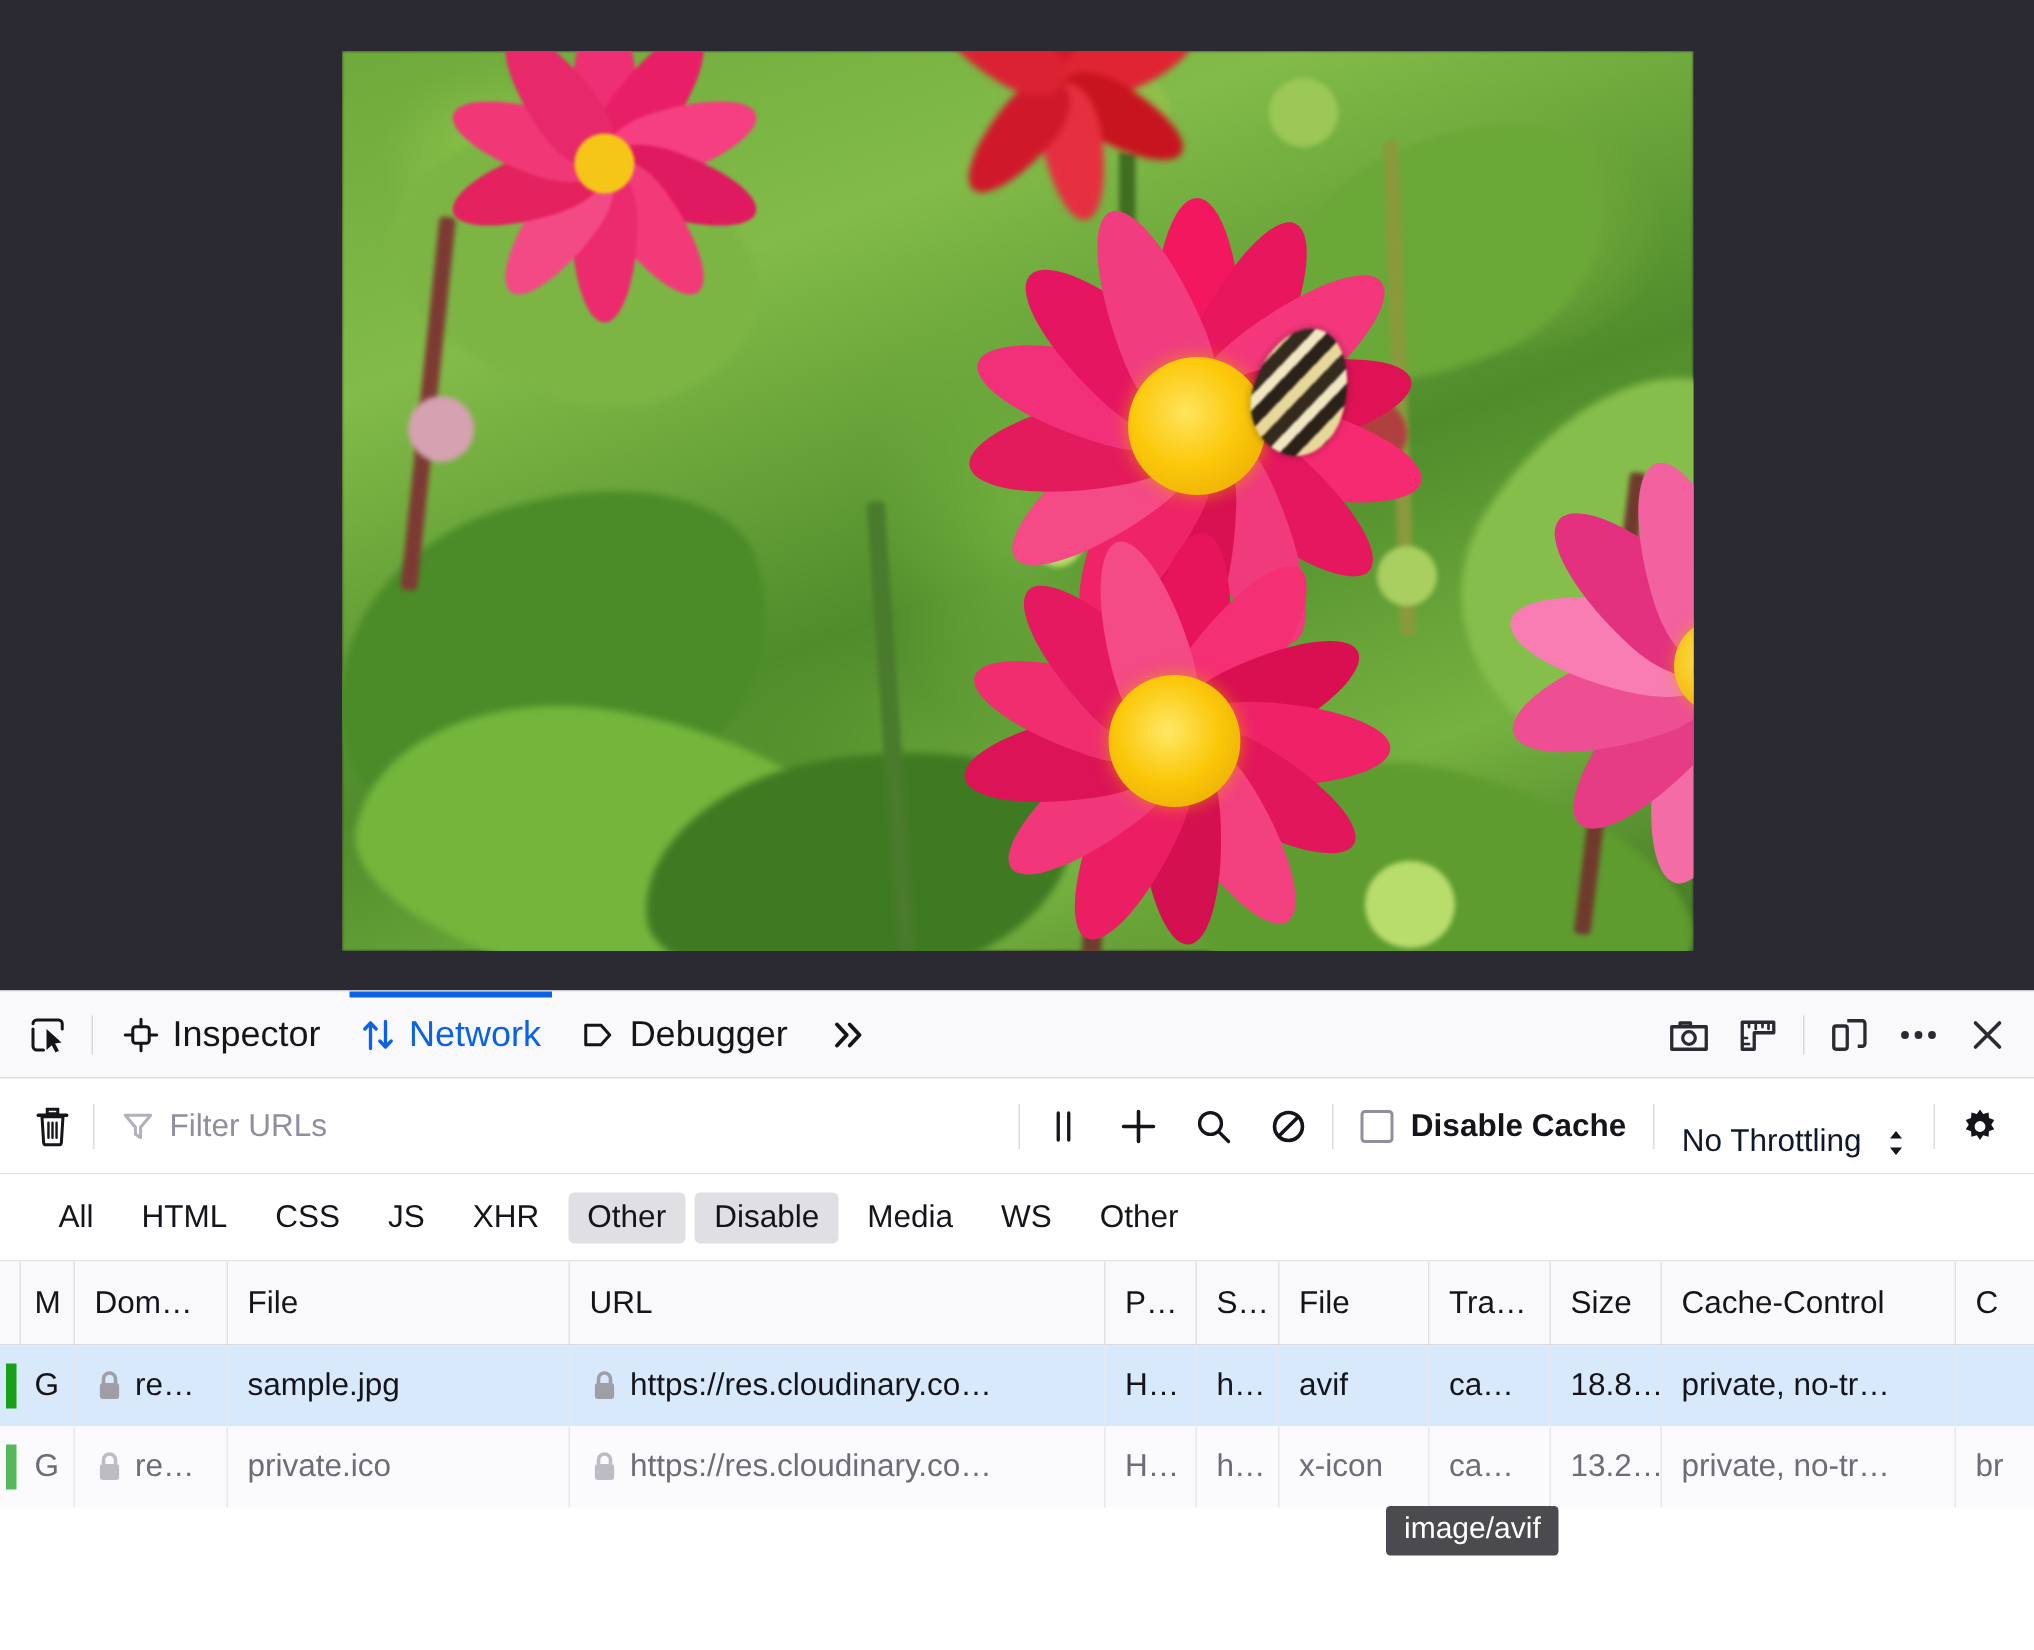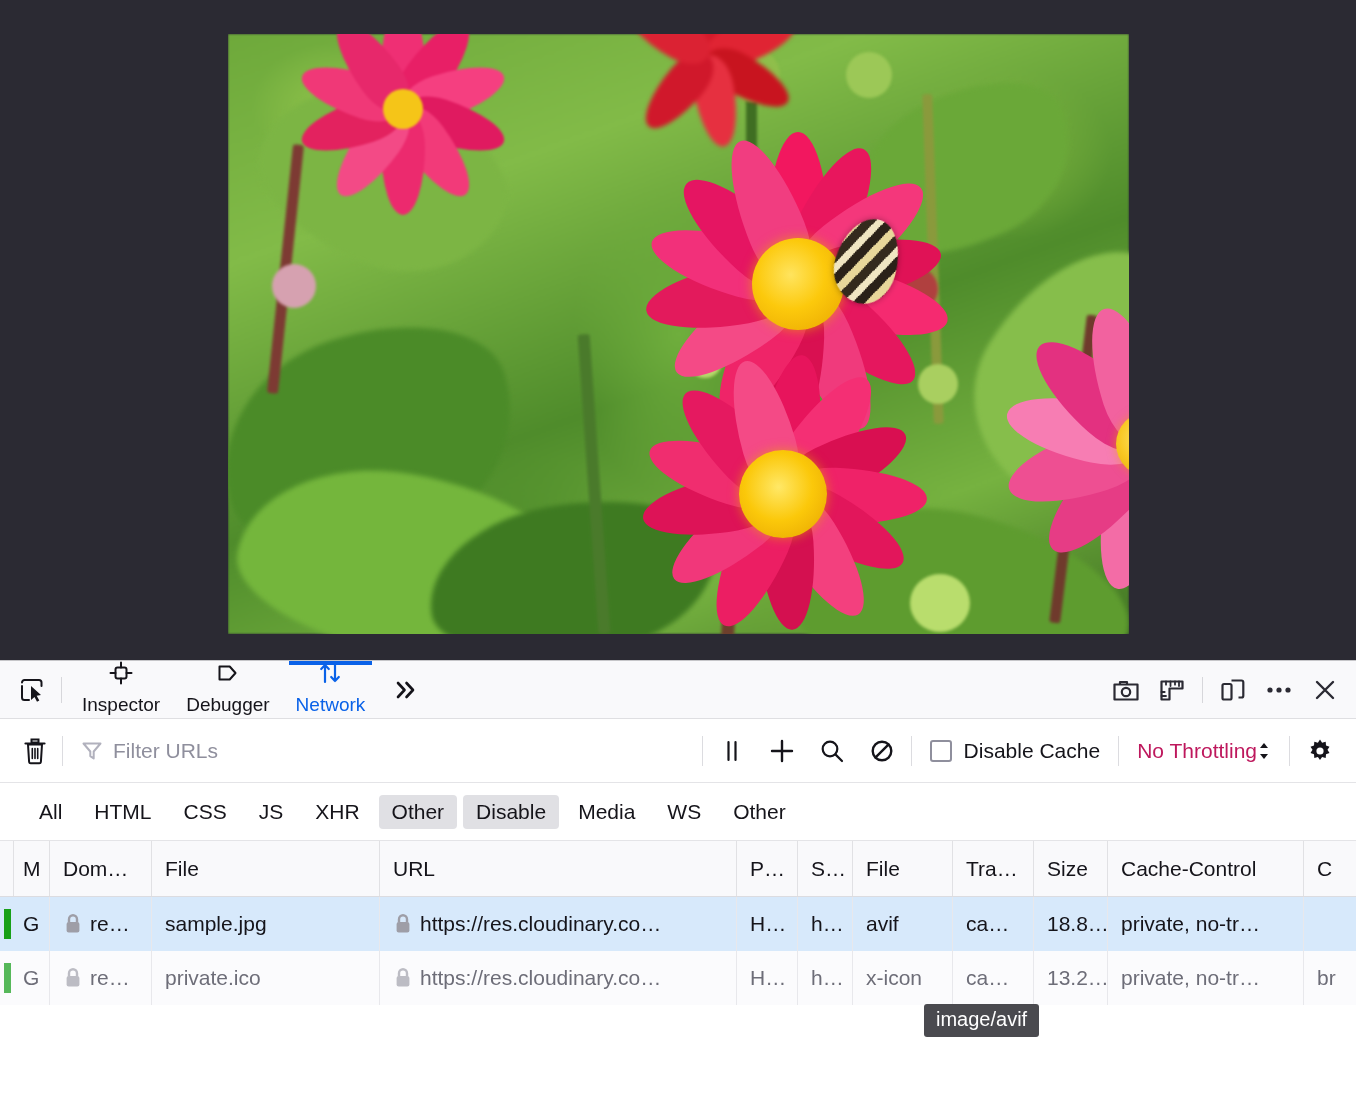--- a/index.html
+++ b/index.html
@@ -96,24 +96,23 @@
     border-radius: 4px;
   }
   .tb-sep {
     width: 1px; height: 26px; background: #d7d7db; margin: 0 7px;
   }
   .tool-tabs { display: flex; align-items: center; height: 100%; }
   .tool-tab {
     display: flex; align-items: center; gap: 9px;
     height: 100%;
     padding: 0 13px;
-    font-size: 19px; color: #15141a;
+    font-size: 24px; color: #15141a;
     position: relative;
     white-space: nowrap;
-    flex-direction: column;
   }
   .tool-tab.active { color: #0a62e8; }
   .tool-tab.active::before {
     content: ""; position: absolute;
     left: 6px; right: 6px; top: 0; height: 4px;
     background: #0a62e8;
   }
   .chev-more {
     display: flex; align-items: center; justify-content: center;
     width: 44px; height: 42px;
@@ -146,30 +145,30 @@
     color: #8f8f9d; font-size: 21px;
   }
   .vsep { width: 1px; height: 30px; background: #dcdce0; margin: 0 4px; }
   .pause-btn, .plus-btn, .search-btn, .block-btn {
     width: 50px; height: 44px;
     display: flex; align-items: center; justify-content: center;
   }
   .cache-box {
     display: flex; align-items: center; gap: 12px;
     padding: 0 14px; height: 44px;
-    font-size: 21px; color: #15141a;
+    font-size: 21px; color: #15141a; font-weight: bold;
   }
   .checkbox {
     width: 22px; height: 22px;
     border: 2px solid #8f8f9d; border-radius: 3px; background: #fff;
   }
   .throttle {
-    display: flex; align-items: center; gap: 0;
+    display: flex; align-items: flex-end; gap: 16px;
     padding: 0 14px; height: 44px;
-    font-size: 21px; color: #be185d; white-space: nowrap;
+    font-size: 21px; color: #0f172a; white-space: nowrap;
   }
   .gear-btn { width: 52px; height: 44px; display:flex; align-items:center; justify-content:center; }
 
   
   #type-filters {
     display: flex; align-items: center;
     height: 58px;
     padding-left: 26px;
     gap: 6px;
     background: #fff;
@@ -354,32 +353,32 @@
     <div class="tb-sep"></div>
 
     <div class="tool-tabs">
       <div class="tool-tab">
         <svg width="24" height="24" viewBox="0 0 24 24">
           <rect x="6.5" y="6.5" width="11" height="11" rx="2" fill="none" stroke="#15141a" stroke-width="2"></rect>
           <path d="M12 1.5v5M12 17.5v5M1.5 12h5M17.5 12h5" stroke="#15141a" stroke-width="2" stroke-linecap="round"></path>
         </svg>
         <span>Inspector</span>
       </div>
-      <div class="tool-tab">
-        <svg width="24" height="24" viewBox="0 0 24 24">
-          <path d="M3.5 5.5h10.2l5.8 6.5-5.8 6.5H3.5z" fill="none" stroke="#15141a" stroke-width="2" stroke-linejoin="round"></path>
-        </svg>
-        <span>Debugger</span>
-      </div>
       <div class="tool-tab active">
         <svg width="24" height="24" viewBox="0 0 24 24">
           <path d="M7 21V4M7 4L3.2 8M7 4l3.8 4" fill="none" stroke="#0a62e8" stroke-width="2.2" stroke-linecap="round" stroke-linejoin="round"></path>
           <path d="M17 3v17M17 20l3.8-4M17 20l-3.8-4" fill="none" stroke="#0a62e8" stroke-width="2.2" stroke-linecap="round" stroke-linejoin="round"></path>
         </svg>
         <span>Network</span>
+      </div>
+      <div class="tool-tab">
+        <svg width="24" height="24" viewBox="0 0 24 24">
+          <path d="M3.5 5.5h10.2l5.8 6.5-5.8 6.5H3.5z" fill="none" stroke="#15141a" stroke-width="2" stroke-linejoin="round"></path>
+        </svg>
+        <span>Debugger</span>
       </div>
       <div class="chev-more">
         <svg width="26" height="22" viewBox="0 0 26 22">
           <path d="M5 4l6.5 7L5 18" fill="none" stroke="#15141a" stroke-width="2.6" stroke-linecap="round" stroke-linejoin="round"></path>
           <path d="M13.5 4L20 11l-6.5 7" fill="none" stroke="#15141a" stroke-width="2.6" stroke-linecap="round" stroke-linejoin="round"></path>
         </svg>
       </div>
     </div>
 
     <div class="toolbar-right">

